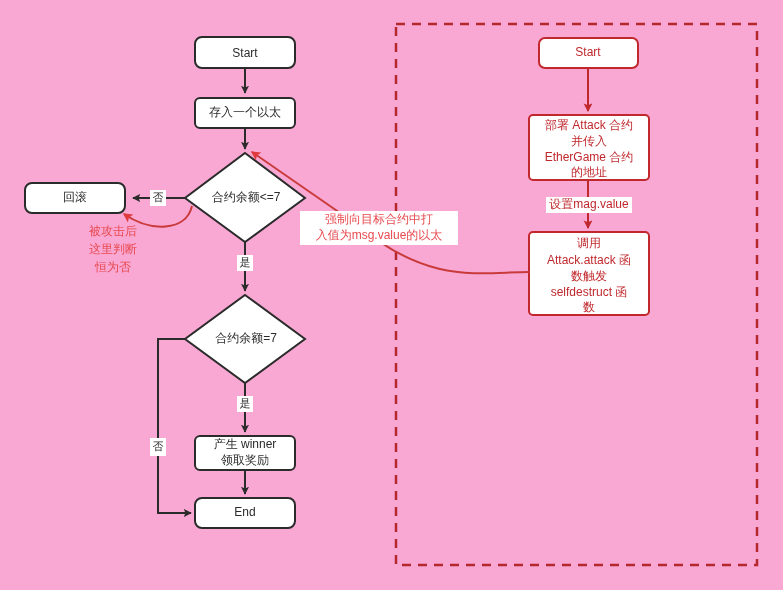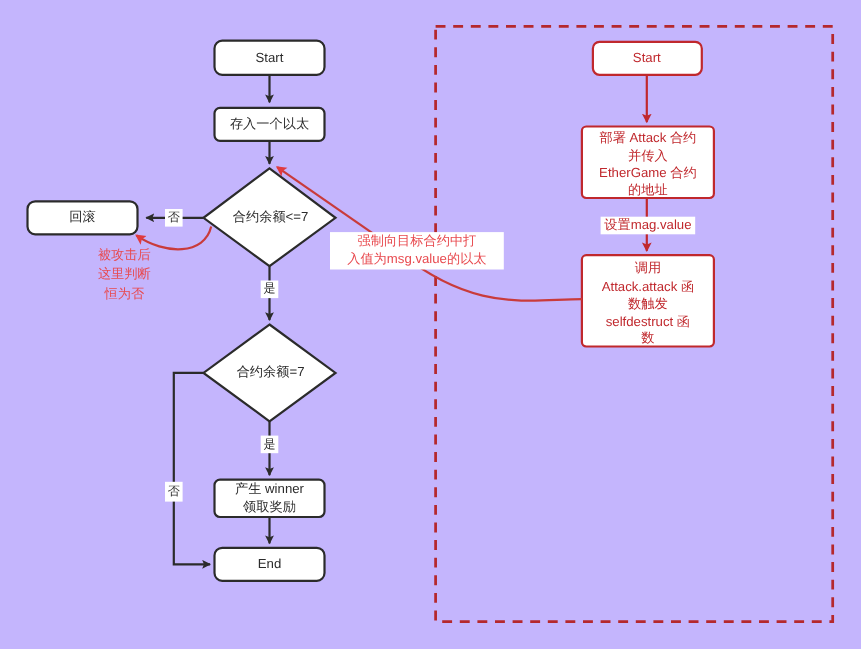--- a/index.html
+++ b/index.html
@@ -7,21 +7,21 @@
     padding: 0;
     background: #ffffff;
   }
   body {
     font-family: "Liberation Sans", "DejaVu Sans", sans-serif;
   }
   #canvas {
     position: relative;
     width: 783px;
     height: 590px;
-    background: #c4b5fd;
+    background: #f9a8d4;
     overflow: hidden;
   }
   svg.layer {
     position: absolute;
     top: 0;
     left: 0;
     width: 783px;
     height: 590px;
   }
   .node-text {

